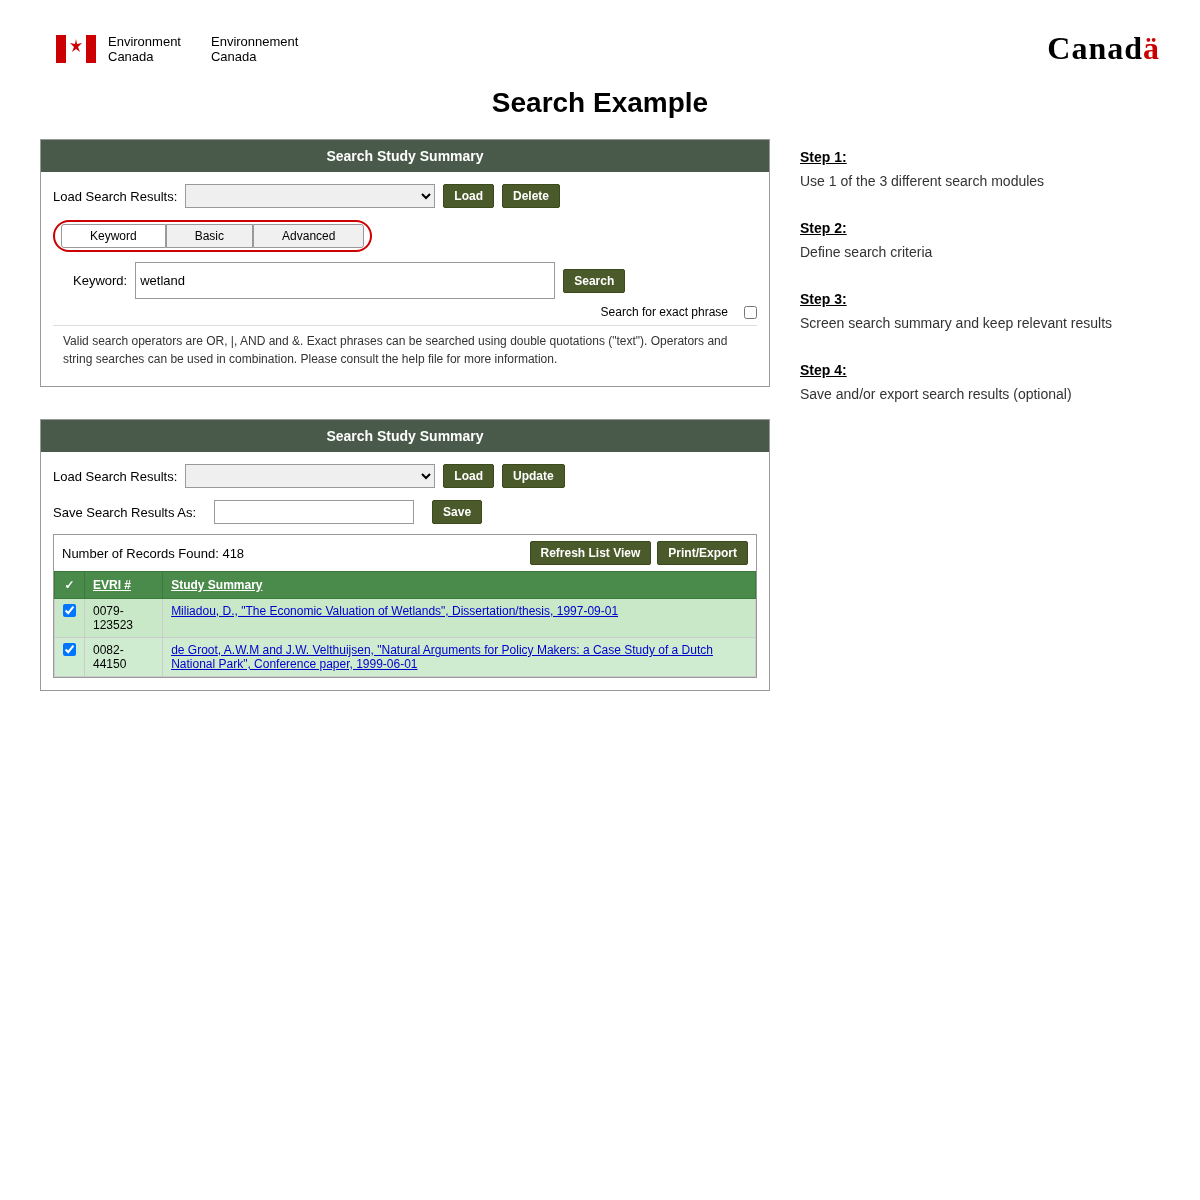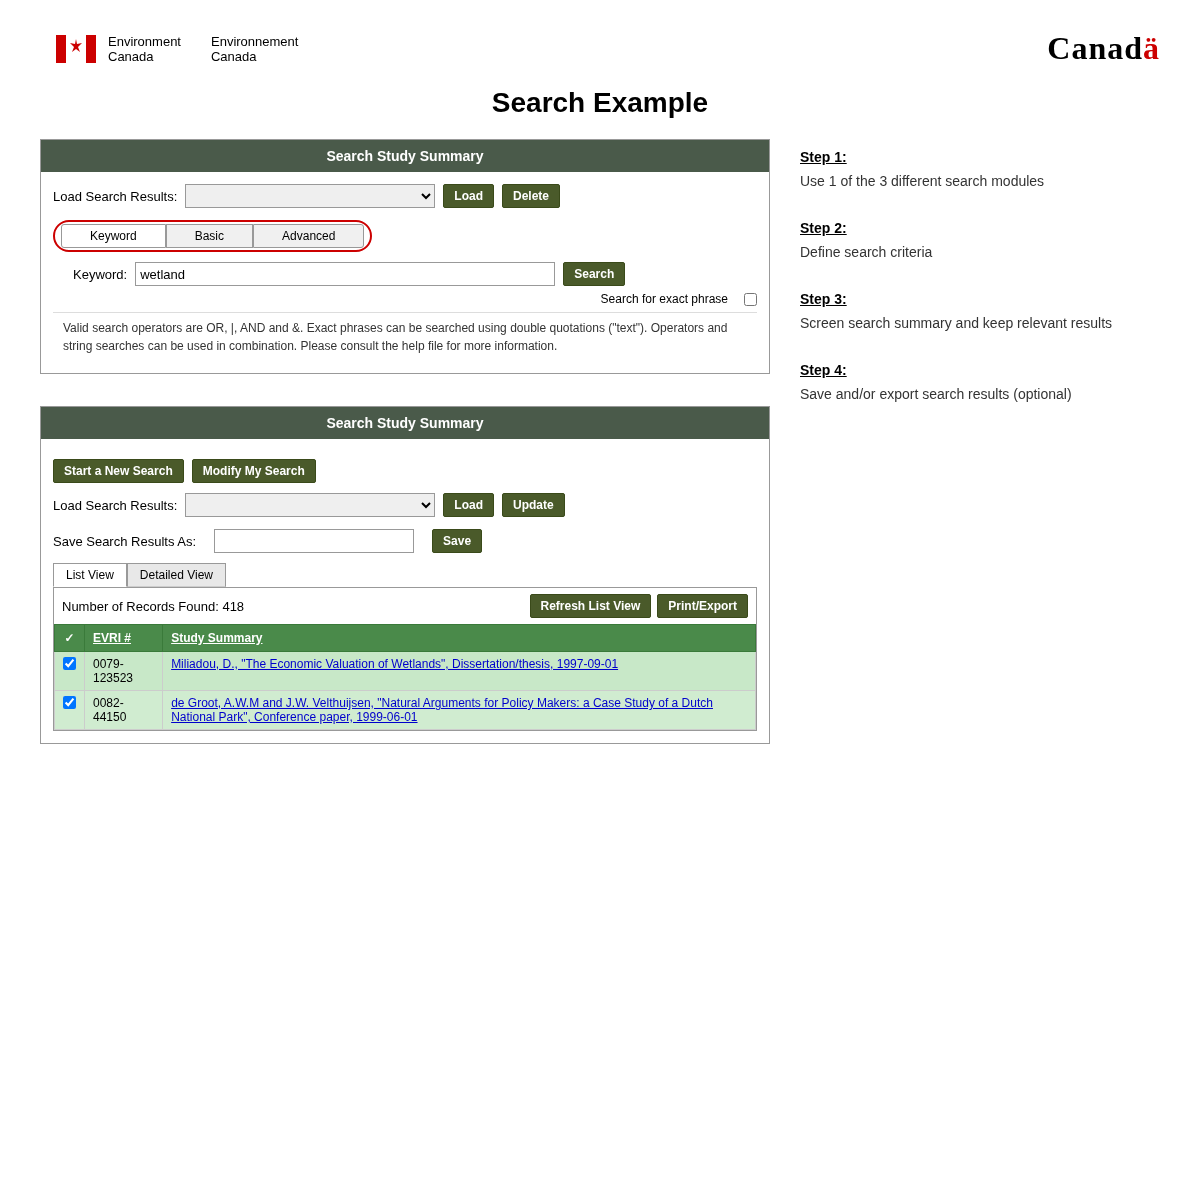--- a/index.html
+++ b/index.html
@@ -56,21 +56,21 @@
       background: #f0f0f0;
       border: 1px solid #999;
     }
     .tab:first-child { border-radius: 3px 0 0 3px; }
     .tab:last-child { border-radius: 0 3px 3px 0; }
     .tab.active { background: #fff; }
 
     
     .keyword-row { display: flex; align-items: center; gap: 8px; margin-bottom: 6px; padding-left: 20px; }
     .keyword-row label { font-size: 13px; }
-    .keyword-input { width: 420px; height: 24px; border: 1px solid #999; padding: 2px 4px; font-size: 13px; }
+    .keyword-input { width: 420px; height: 37px; border: 1px solid #999; padding: 2px 4px; font-size: 13px; }
 
     .exact-phrase-row { display: flex; justify-content: flex-end; align-items: center; gap: 16px; padding-right: 0; margin-bottom: 6px; padding-left: 20px; }
     .exact-phrase-row label { font-size: 12px; }
 
     .help-text { font-size: 12px; line-height: 1.5; padding: 6px 10px; color: #333; border-top: 1px solid #ddd; margin-top: 6px; }
 
     
     .results-actions { display: flex; gap: 8px; margin-bottom: 10px; padding: 8px 0 0 0; }
     .save-row { display: flex; align-items: center; gap: 18px; margin-bottom: 10px; }
     .save-row label { font-size: 13px; white-space: nowrap; }
@@ -185,42 +185,34 @@
 
         </div>
       </div>
 
       <div class="panel-divider"></div>
 
       <div class="search-panel">
         <div class="panel-header">Search Study Summary</div>
         <div class="panel-body">
 
-          <div class="results-actions">
-            <button class="btn-start btn-dark-green">Start a New Search</button>
-            <button class="btn-modify btn-dark-green">Modify My Search</button>
-          </div>
 
           <div class="load-row">
             <label>Load Search Results:</label>
             <select class="load-select"></select>
             <button class="btn-load btn-dark-green">Load</button>
             <button class="btn-update btn-dark-green">Update</button>
           </div>
 
           <div class="save-row">
             <label>Save Search Results As:</label>
             <input class="save-input" type="text" style="">
             <button class="btn-save btn-dark-green">Save</button>
           </div>
 
-          <div class="view-tabs">
-            <div class="view-tab active">List View</div>
-            <div class="view-tab">Detailed View</div>
-          </div>
 
           <div class="table-area">
             <div class="table-header-row">
               <span class="records-count">Number of Records Found: 418</span>
               <div class="table-actions">
                 <button class="btn-refresh btn-dark-green">Refresh List View</button>
                 <button class="btn-print btn-dark-green">Print/Export</button>
               </div>
             </div>
             <table>

